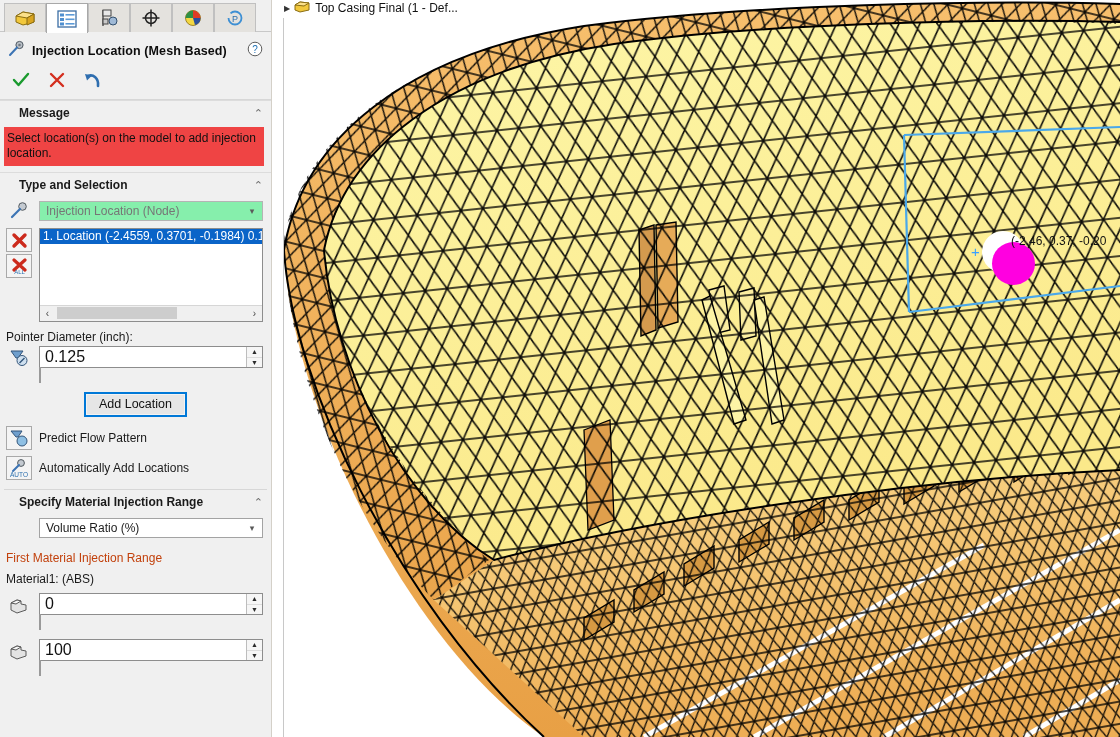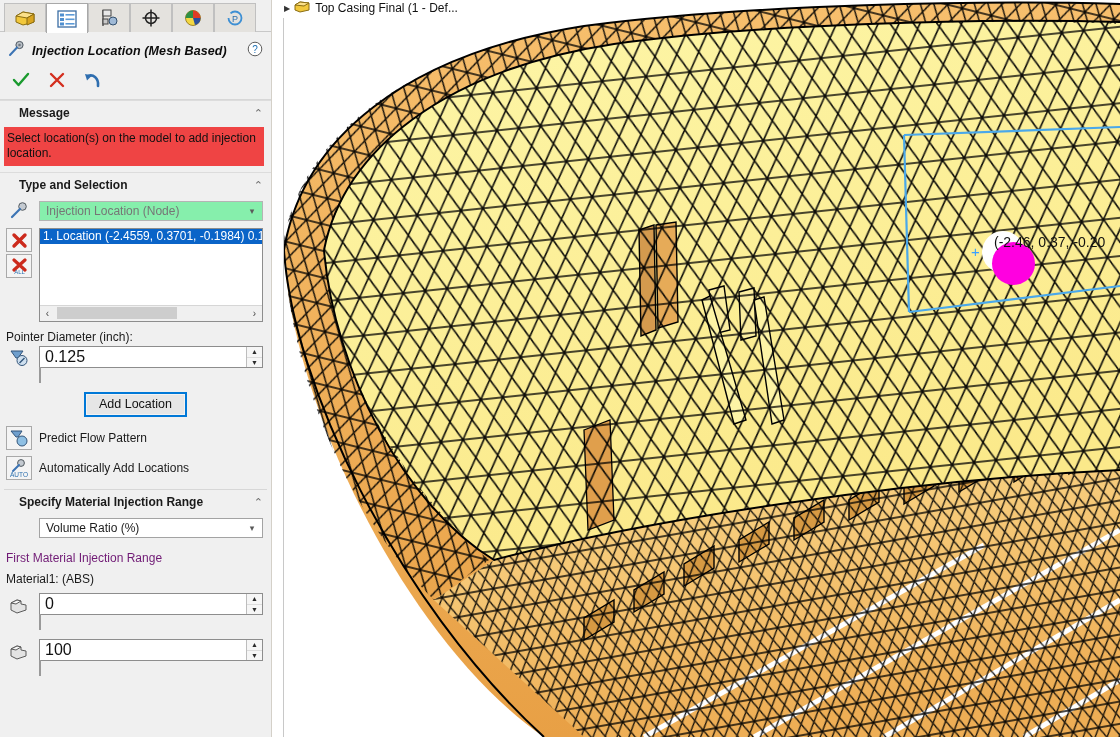--- a/index.html
+++ b/index.html
@@ -37,21 +37,21 @@
     border:1px solid #c0c0c0;border-bottom:none;background:#e4e2de;
     box-sizing:border-box;display:flex;align-items:center;justify-content:center;
   }
   .tab.active{background:#ffffff;border-color:#a8a8a8;height:30px;}
   .tab svg{display:block;}
 
   .pm-header{
     display:flex;align-items:center;gap:7px;
     padding:8px 8px 6px 7px;background:#f0f0f0;
   }
-  .pm-title{font-weight:bold;font-size:12.5px;color:#0d0d0d;letter-spacing:.1px;font-style:italic;}
+  .pm-title{font-weight:bold;font-size:12.5px;color:#0d0d0d;letter-spacing:.1px;}
   .pm-help{margin-left:auto;}
 
   .pm-actions{display:flex;align-items:center;gap:14px;padding:2px 0 8px 10px;background:#f0f0f0;}
   .pm-actions .act{width:22px;height:22px;display:flex;align-items:center;justify-content:center;}
 
   .sec-hr{height:1px;background:#d7d7d7;margin:0;}
 
   .sec-head{
     display:flex;align-items:center;padding:5px 8px 4px 19px;
     background:#f0f0f0;border-top:1px solid #dcdcdc;
@@ -90,21 +90,21 @@
   }
   .lb-scroll{
     position:absolute;left:0;right:0;bottom:0;height:15px;background:#f0f0f0;
     border-top:1px solid #d6d6d6;display:flex;align-items:center;
   }
   .lb-arrow{width:15px;text-align:center;font-size:10px;color:#4a4a4a;line-height:13px;}
   .lb-track{flex:1;height:15px;background:#f0f0f0;position:relative;}
   .lb-thumb{position:absolute;left:2px;top:1px;width:120px;height:12px;background:#cdcdcd;}
 
   .lbl{font-size:12px;color:#1a1a1a;padding:5px 8px 2px 6px;}
-  .lbl.link{color:#701a75;padding-top:8px;font-weight:normal;}
+  .lbl.link{color:#c2410c;padding-top:8px;font-weight:normal;}
 
   .spinwrap{flex:1;}
   .spinbox{
     height:22px;border:1px solid #8d8d8d;background:#ffffff;display:flex;align-items:stretch;
     box-sizing:border-box;
   }
   .spinbox .sv{flex:1;display:flex;align-items:center;padding-left:5px;font-size:16px;color:#111;}
   .spin-btns{width:15px;border-left:1px solid #bdbdbd;display:flex;flex-direction:column;background:#f6f6f6;}
   .spin-btns div{
     flex:1;display:flex;align-items:center;justify-content:center;font-size:7px;color:#2b2b2b;
@@ -146,21 +146,21 @@
     background:#ffffff;
   }
   #marker .dot{
     position:absolute;left:10px;top:10px;width:43px;height:43px;border-radius:50%;
     background:#ff00e0;
   }
   #marker .cross{
     position:absolute;left:-11px;top:12px;color:#3aa0ff;font-size:15px;line-height:1;
   }
   #marker .coord{
-    position:absolute;left:12px;top:2px;font-size:14px;color:#111;white-space:nowrap;
+    position:absolute;left:29px;top:2px;font-size:12px;color:#111;white-space:nowrap;
   }
 </style>
 </head>
 <body>
 
 <div id="app">
 
   <div id="left-panel">
 
     <div class="tabstrip">

